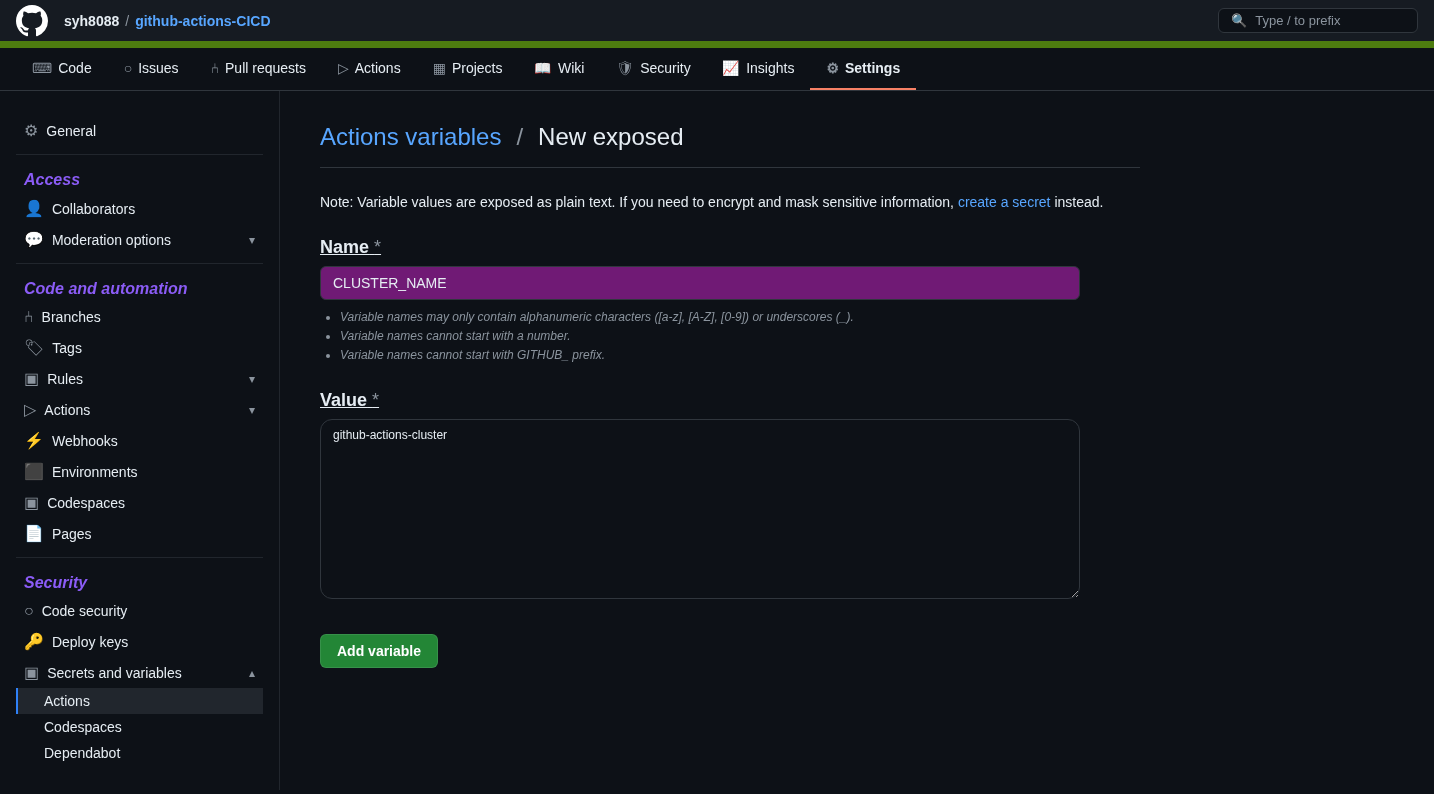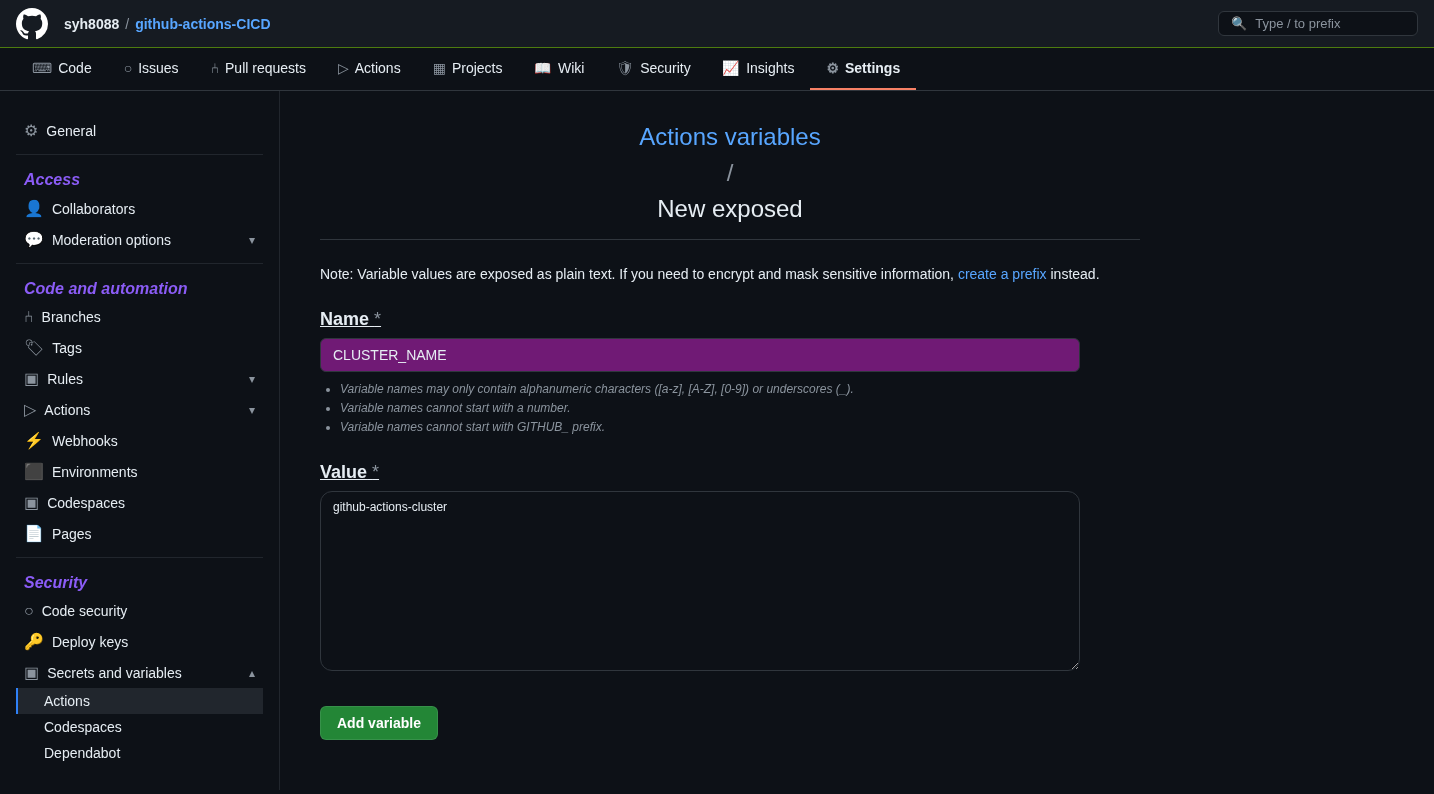--- a/index.html
+++ b/index.html
@@ -6,21 +6,21 @@
     body {
       background: #0d1117;
       color: #e6edf3;
       font-family: -apple-system, BlinkMacSystemFont, 'Segoe UI', Helvetica, Arial, sans-serif;
       font-size: 14px;
     }
 
     
     .top-nav {
       background: #161b22;
-      border-bottom: 1px solid #4d7c0f;
+      border-bottom: 7px solid #4d7c0f;
       display: flex;
       align-items: center;
       padding: 0 16px;
       height: 48px;
       gap: 8px;
     }
     .top-nav-logo {
       display: flex;
       align-items: center;
       margin-right: 8px;
@@ -124,22 +124,21 @@
       max-width: 900px;
     }
 
     .page-title {
       font-size: 24px;
       font-weight: 400;
       color: #e6edf3;
       margin-bottom: 8px;
       display: flex;
       align-items: center;
-      gap: 8px;
-      flex-direction: column;
+      gap: 15px;
     }
     .page-title .link-part { color: #58a6ff; cursor: pointer; }
     .page-title .sep { color: #8b949e; }
 
     .title-divider { border: none; border-top: 1px solid #30363d; margin: 16px 0 24px 0; }
 
     .note-box {
       font-size: 14px;
       color: #e6edf3;
       margin-bottom: 24px;
@@ -389,21 +388,21 @@
     <div class="page-title">
       <span class="link-part">Actions variables</span>
       <span class="sep">/</span>
       <span>New exposed</span>
     </div>
 
     <hr class="title-divider">
 
     <div class="note-box">
       <span>Note: Variable values are exposed as plain text. If you need to encrypt and mask sensitive information,</span>
-      <a href="#">create a prefix</a>
+      <a href="#">create a secret</a>
       <span>instead.</span>
     </div>
 
     
     <div class="form-section">
       <label class="form-label">
         <span>Name</span>
         <span class="required">*</span>
       </label>
       <input type="text" class="form-input" value="CLUSTER_NAME" style="">

